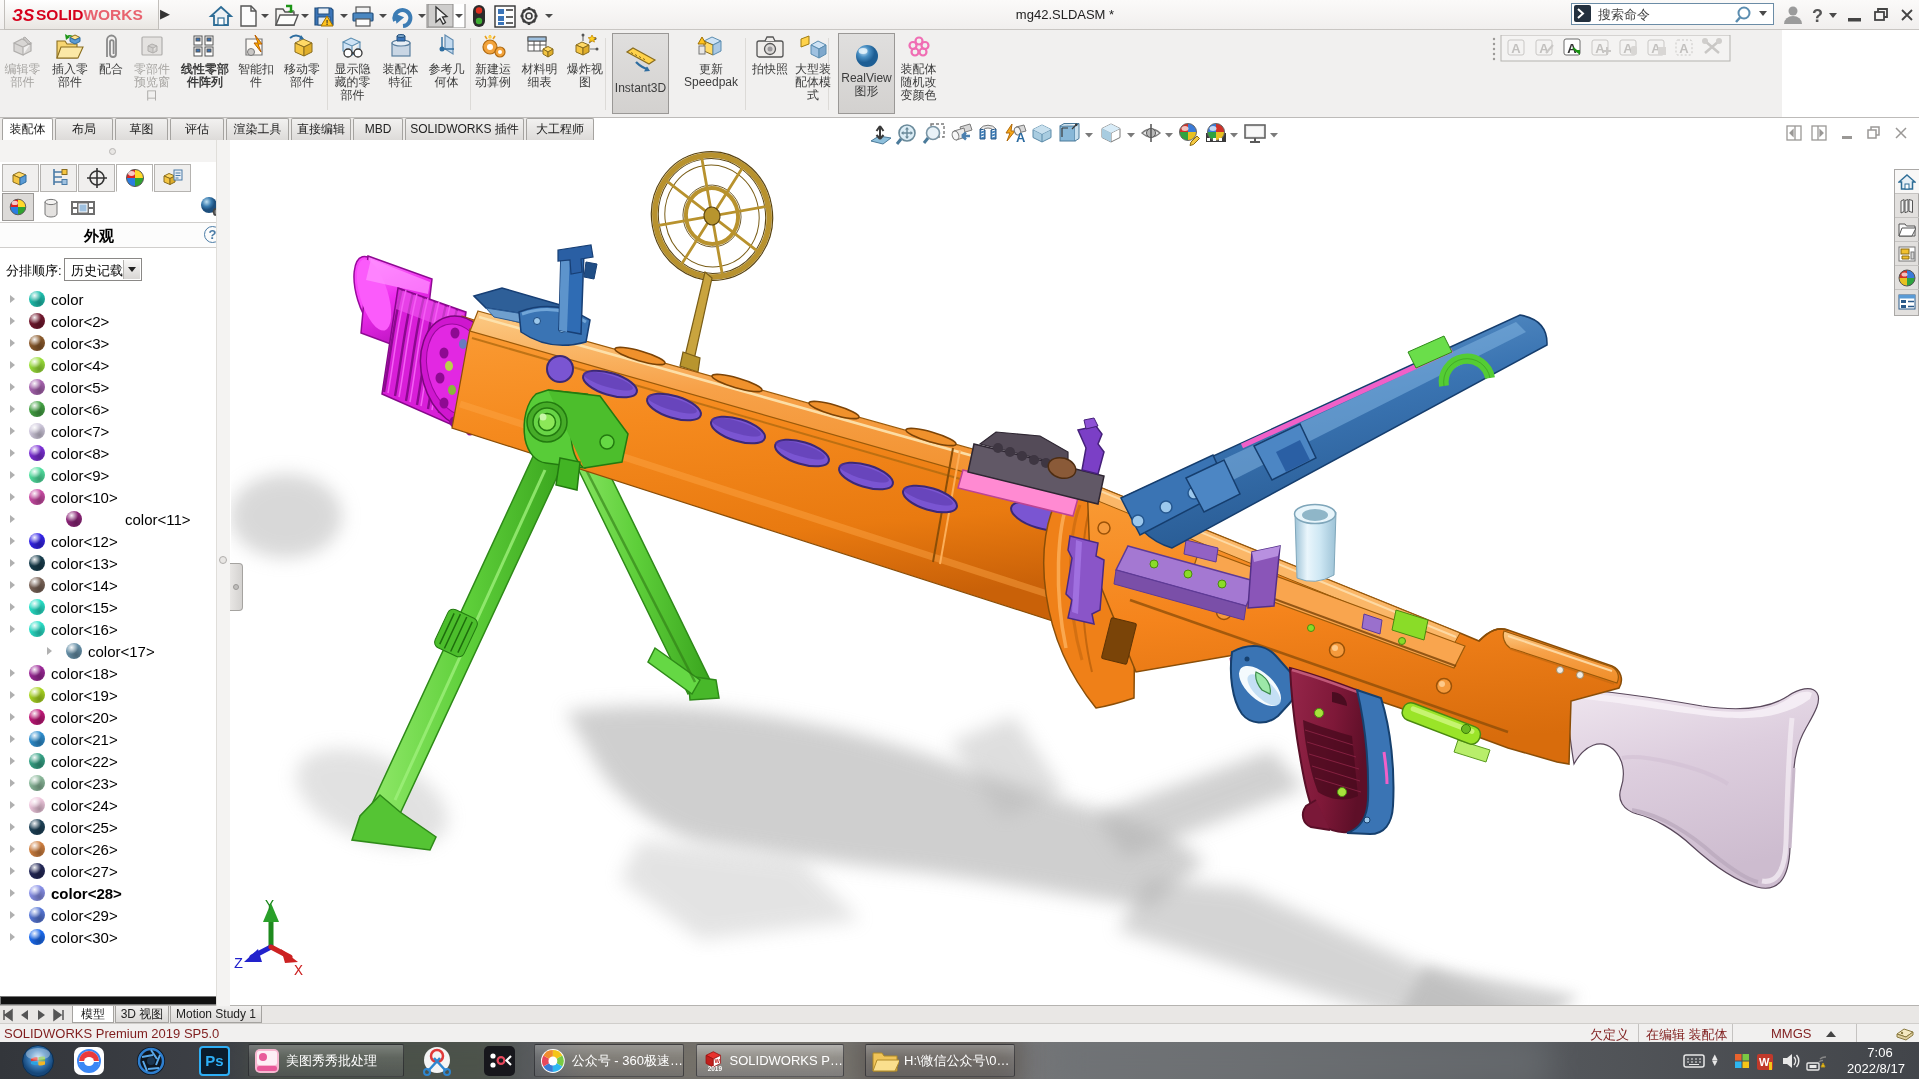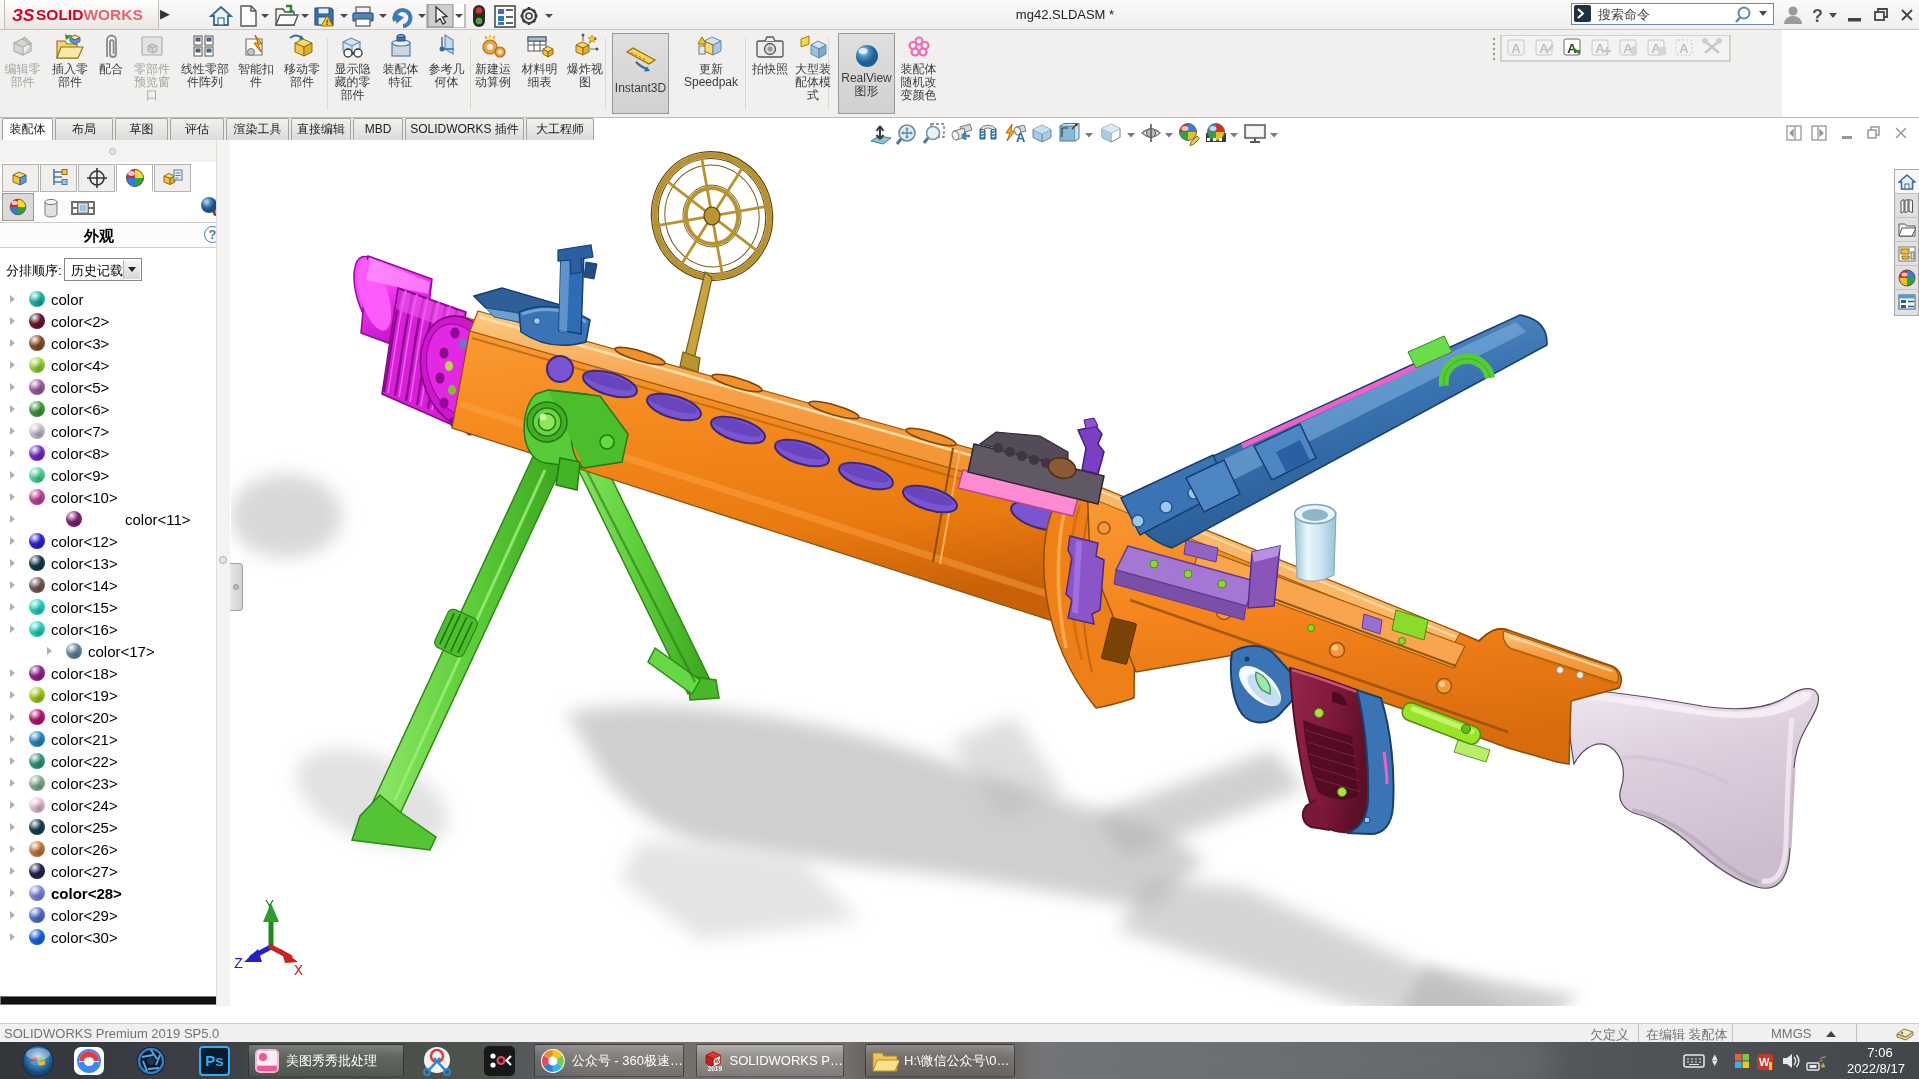--- a/index.html
+++ b/index.html
@@ -34,21 +34,21 @@
 .ltab.sel { background:#fff; border-bottom:1px solid #fff; }
 .litem { position:absolute; left:0; width:100%; height:22px; display:flex; align-items:center; font-size:15px; color:#000; }
 .exp { width:0; height:0; border-left:5px solid #b0b0b0; border-top:4px solid transparent; border-bottom:4px solid transparent; margin-left:10px; }
 .sph { width:16px; height:16px; border-radius:50%; margin-left:14px; margin-right:6px; }
 
 
 #blackbar { left:0; top:996px; width:227px; height:9px; background:#111; border:1px solid #777; }
 #bottomtabs { left:0; top:1005px; width:1919px; height:18px; background:#e9e7e5; border-top:1px solid #b5b3b0; }
 .btab { position:absolute; top:0; height:17px; line-height:16px; font-size:12px; color:#222; text-align:center; background:linear-gradient(#f0efee,#dbd9d7); border:1px solid #a5a3a0; border-top:none; }
 .btab.active { background:#fff; }
-#statusbar { left:0; top:1023px; width:1919px; height:19px; background:#f1f0ef; border-top:1px solid #d0cecb; font-size:13px; color:#737373; }
+#statusbar { left:0; top:1023px; width:1919px; height:19px; background:#f1f0ef; border-top:1px solid #d0cecb; font-size:13px; color:#7f1d1d; }
 
 
 #taskbar { left:0; top:1042px; width:1919px; height:37px; background:linear-gradient(90deg,#33363b 0%,#3d4046 12%,#53565a 25%,#6d6e6f 38%,#77787a 52%,#6a6c6e 65%,#55585c 80%,#42454a 100%); overflow:hidden; }
 .taskwin { position:absolute; top:2px; height:33px; white-space:nowrap; overflow:hidden; background:linear-gradient(rgba(255,255,255,0.28),rgba(255,255,255,0.12) 40%,rgba(120,120,130,0.18)); border:1px solid rgba(20,20,25,0.55); border-radius:2px; display:flex; align-items:center; color:#fff; font-size:13px; }
 .trayicon { position:absolute; top:11px; }
 </style>
 </head>
 <body>
 <div id="app">
 
@@ -188,21 +188,21 @@
         </svg>
       配合
     </div>
     <div class="rbtn gray" style="left:128px; width:48px;">
       <svg class="ric" width="26" height="28" viewBox="0 0 26 28">
           <rect x="3" y="4" width="20" height="18" rx="1" fill="#e4e2e0" stroke="#b0aeac" stroke-width="1.2"></rect>
           <path d="M9 13 l4 -2 l5 2 l-4 2 z M9 13 v5 l5 2 v-5 M18 13 v5 l-4 2" fill="#d0cecc" stroke="#b0aeac"></path>
         </svg>
       零部件<br>预览窗<br>口
     </div>
-    <div class="rbtn" style="left:176px; width:58px;">
+    <div class="rbtn" style="left:176px; width:58px;font-weight:bold;">
       <svg class="ric" width="30" height="28" viewBox="0 0 30 28">
         <g stroke="#555" stroke-width="1">
             <rect x="4" y="3" width="8" height="9" fill="#fff"></rect>
             <rect x="6" y="5" width="4" height="3" fill="#3a74b8"></rect>
             <rect x="15" y="3" width="8" height="9" fill="#fff"></rect>
             <rect x="17" y="5" width="4" height="3" fill="#3a74b8"></rect>
             <rect x="4" y="14" width="8" height="9" fill="#fff"></rect>
             <rect x="6" y="16" width="4" height="3" fill="#3a74b8"></rect>
             <rect x="15" y="14" width="8" height="9" fill="#fff"></rect>
             <rect x="17" y="16" width="4" height="3" fill="#3a74b8"></rect>
@@ -911,20 +911,35 @@
   <div class="litem" style="top:720px;"><span class="exp"></span><span class="sph" style="background:radial-gradient(circle at 35% 28%, rgba(255,255,255,0.95) 0%, rgba(255,255,255,0) 42%), radial-gradient(circle at 65% 75%, rgba(0,0,0,0.30) 0%, rgba(0,0,0,0) 65%), #232858; background-color:#232858;"></span>color&lt;27&gt;</div>
   <div class="litem" style="top:742px;font-weight:bold;"><span class="exp"></span><span class="sph" style="background:radial-gradient(circle at 35% 28%, rgba(255,255,255,0.95) 0%, rgba(255,255,255,0) 42%), radial-gradient(circle at 65% 75%, rgba(0,0,0,0.30) 0%, rgba(0,0,0,0) 65%), #8890E8; background-color:#8890E8;"></span>color&lt;28&gt;</div>
   <div class="litem" style="top:764px;"><span class="exp"></span><span class="sph" style="background:radial-gradient(circle at 35% 28%, rgba(255,255,255,0.95) 0%, rgba(255,255,255,0) 42%), radial-gradient(circle at 65% 75%, rgba(0,0,0,0.30) 0%, rgba(0,0,0,0) 65%), #5878D8; background-color:#5878D8;"></span>color&lt;29&gt;</div>
   <div class="litem" style="top:786px;"><span class="exp"></span><span class="sph" style="background:radial-gradient(circle at 35% 28%, rgba(255,255,255,0.95) 0%, rgba(255,255,255,0) 42%), radial-gradient(circle at 65% 75%, rgba(0,0,0,0.30) 0%, rgba(0,0,0,0) 65%), #1B6BF0; background-color:#1B6BF0;"></span>color&lt;30&gt;</div>
   </div>
 
   <div class="abs" style="left:230px; top:563px; width:13px; height:48px; background:linear-gradient(90deg,#e8e6e4,#d4d2d0); border:1px solid #a5a3a0; border-left:none; border-radius:0 4px 4px 0;"></div>
   <div class="abs" style="left:233px; top:584px; width:6px; height:6px; border-radius:50%; background:#c0bebc; border:1px solid #9a9896;"></div>
 
   <div class="abs" id="blackbar"></div>
+  <div class="abs" id="bottomtabs">
+    <div class="abs" style="left:0; top:1px; width:70px; height:16px; display:flex;">
+      <svg width="70" height="16" viewBox="0 0 70 16">
+        <g fill="#555">
+            <path d="M4 3 v10 M12 3 l-7 5 l7 5 z" stroke="#555" stroke-width="1.5"></path>
+            <path d="M28 3 l-7 5 l7 5 z"></path>
+            <path d="M38 3 l7 5 l-7 5 z"></path>
+            <path d="M54 3 l7 5 l-7 5 z M63 3 v10" stroke="#555" stroke-width="1.5"></path>
+          </g>
+      </svg>
+    </div>
+    <div class="btab active" style="left:72px; width:42px;">模型</div>
+    <div class="btab" style="left:115px; width:54px;">3D 视图</div>
+    <div class="btab" style="left:170px; width:92px;">Motion Study 1</div>
+  </div>
   <div class="abs" id="statusbar">
     <div class="abs" style="left:4px; top:2px;">SOLIDWORKS Premium 2019 SP5.0</div>
     <div class="abs" style="left:1590px; top:2px;">欠定义</div>
     <div class="abs" style="left:1638px; top:0px; width:1px; height:19px; background:#c5c3c1;"></div>
     <div class="abs" style="left:1646px; top:2px;">在编辑 装配体</div>
     <div class="abs" style="left:1732px; top:0px; width:1px; height:19px; background:#c5c3c1;"></div>
     <div class="abs" style="left:1771px; top:2px;">MMGS</div>
     <div class="abs" style="left:1826px; top:7px; width:0; height:0; border-left:5px solid transparent; border-right:5px solid transparent; border-bottom:6px solid #444;"></div>
     <div class="abs" style="left:1856px; top:0px; width:1px; height:19px; background:#c5c3c1;"></div>
     <svg class="abs" style="left:1895px; top:2px;" width="20" height="16" viewBox="0 0 20 16">

